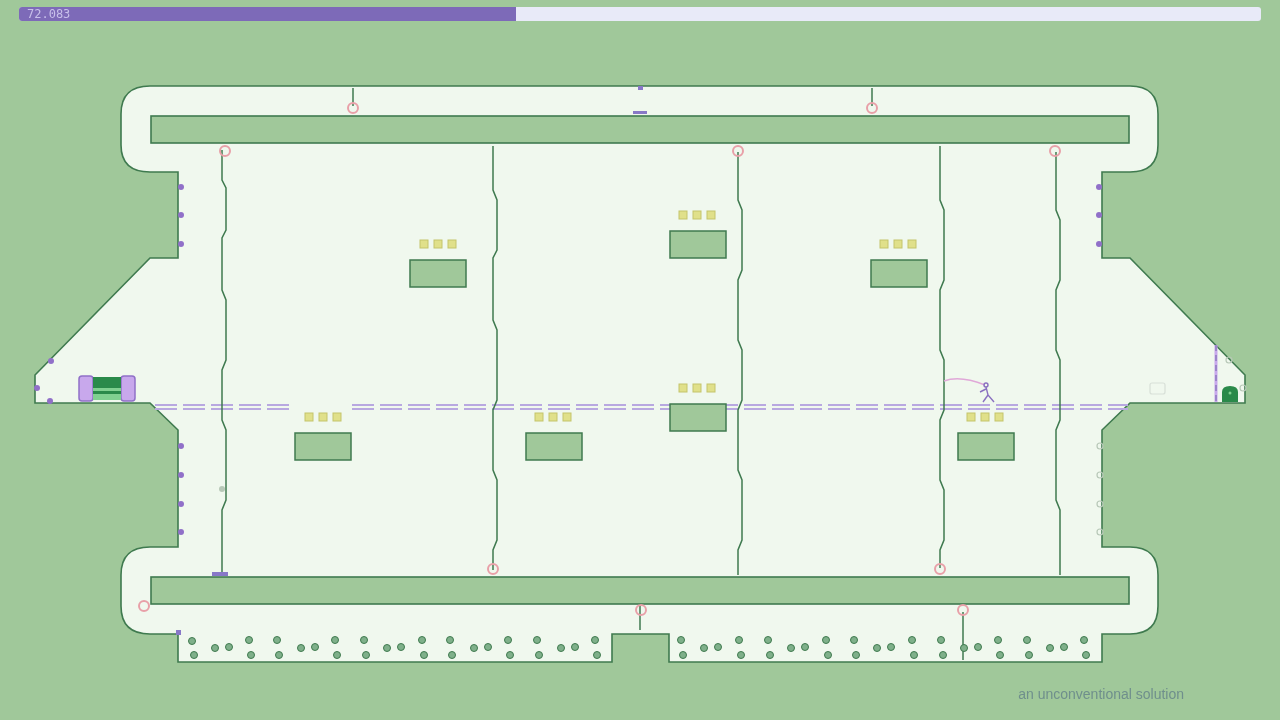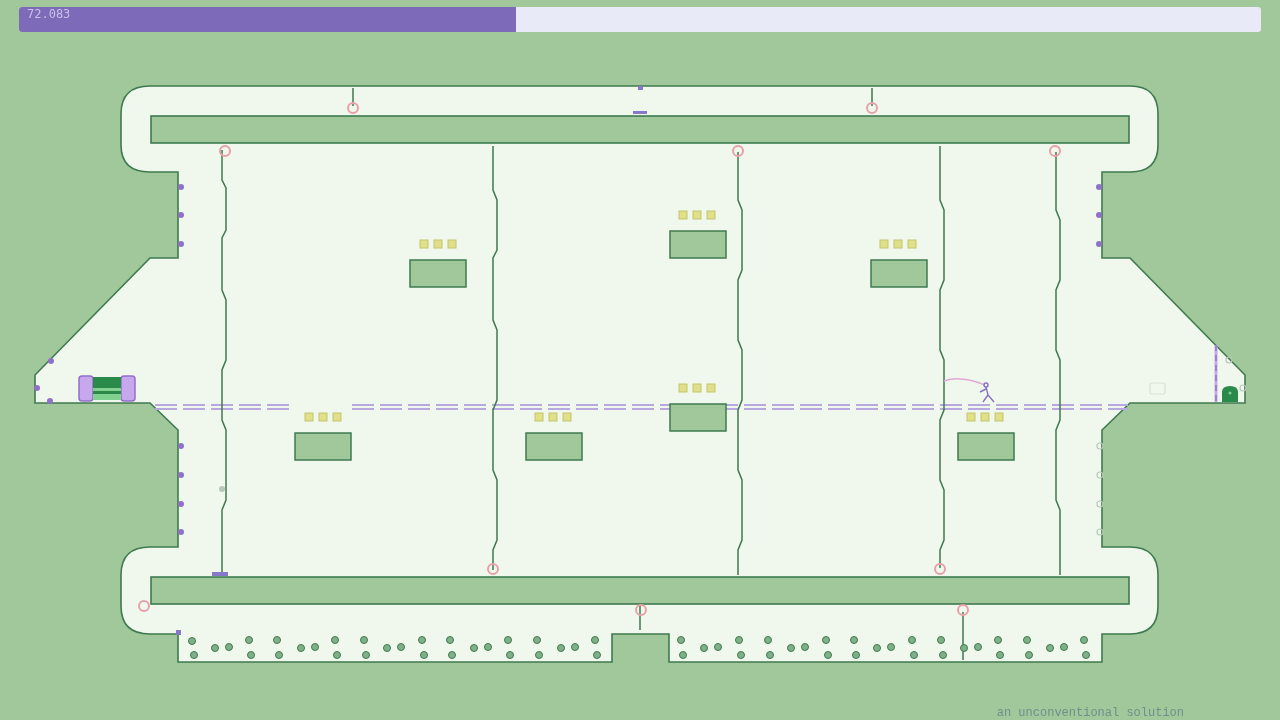--- a/index.html
+++ b/index.html
@@ -1,20 +1,20 @@
 <!DOCTYPE html>
 <html><head>
 <meta charset="utf-8">
 <style>
   html, body { margin:0; padding:0; }
   body { width:1280px; height:720px; background:#a0c89a; position:relative; overflow:hidden; font-family:"DejaVu Sans", sans-serif; }
-  .timebar { position:absolute; left:19px; top:7px; width:1242px; height:25px; background:#e8eaf8; border-radius:3px; overflow:hidden;text-align:right; }
+  .timebar { position:absolute; left:19px; top:7px; width:1242px; height:14px; background:#e8eaf8; border-radius:3px; overflow:hidden;text-align:right; }
   .timebar-fill { position:absolute; left:0; top:0; height:100%; background:#7d6ab8; }
   .timebar-text { position:absolute; left:8px; top:0; font-size:12px; line-height:15px; color:#c8c0ea; font-family:"DejaVu Sans Mono", monospace; }
-  .caption { position:absolute; right:96px; bottom:0; font-size:12px; color:#6f8f8c; font-family:Liberation Mono, monospace; }
+  .caption { position:absolute; right:96px; bottom:18px; font-size:14px; color:#6f8f8c; font-family:Liberation Sans, sans-serif; }
   svg.level { position:absolute; left:0; top:0; }
 </style>
 </head>
 <body>
 
 <div class="timebar">
   <div class="timebar-fill" id="tfill" style="width:40%"></div>
   <span class="timebar-text">72.083</span>
 </div>
 

